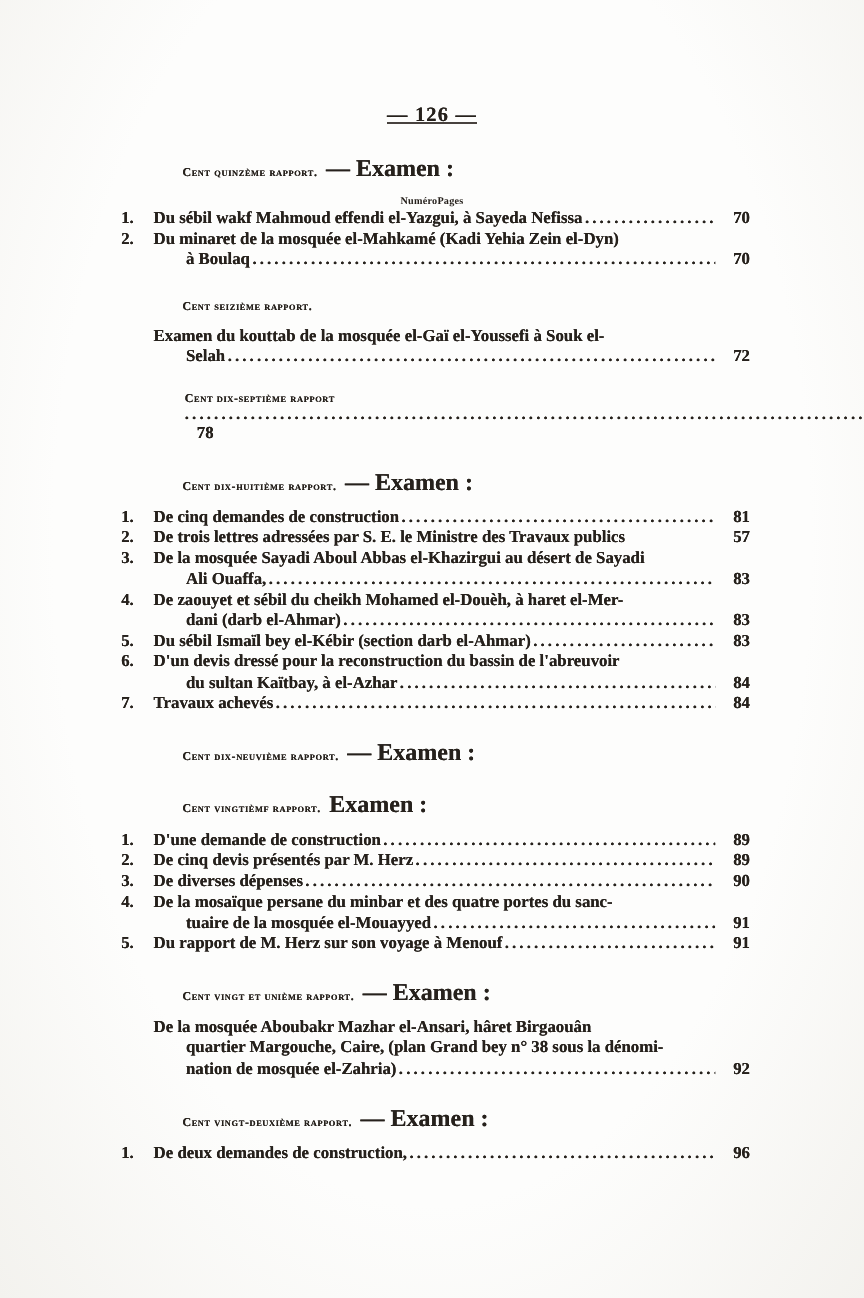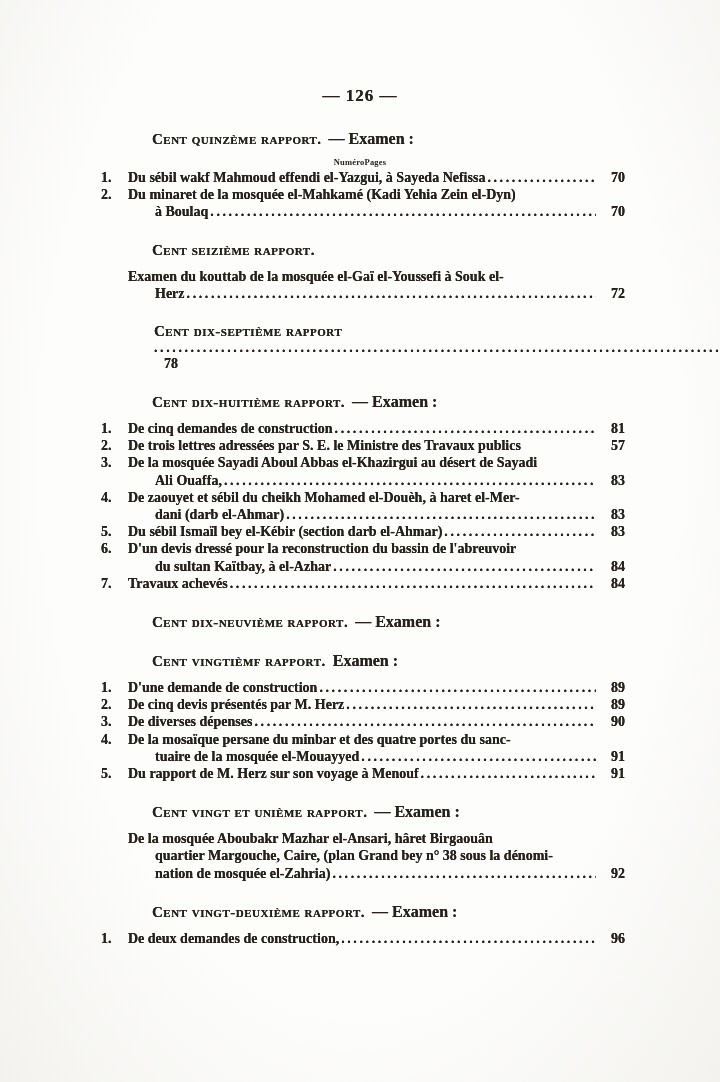--- a/index.html
+++ b/index.html
@@ -22,36 +22,37 @@
     top: 86px;
     width: 530px;
   }
   .folio {
     text-align: center;
     font-size: 17px;
     font-weight: bold;
     letter-spacing: 1px;
     margin-bottom: 24px;
     text-shadow: 0 0 0.4px currentColor;
+    text-decoration: underline;
   }
   .section { margin-top: 21px; }
   .section:first-of-type { margin-top: 0; }
   .heading {
     padding-left: 57px;
     font-weight: bold;
     font-size: 14px;
     margin-bottom: 9px;
     text-shadow: 0 0 0.4px currentColor;
   }
   .smallcaps {
     font-variant: small-caps;
     letter-spacing: 0.5px;
-    font-size: 15px;
-  }
-  .suffix { margin-left: 7px; font-size: 16px; }
+    font-size: 10px;
+  }
+  .suffix { margin-left: 7px; font-size: 20px; }
   .heading-row {
     display: flex;
     align-items: baseline;
     padding-left: 57px;
     font-weight: bold;
     font-size: 14px;
     text-shadow: 0 0 0.4px currentColor;
     flex-direction: column;
   }
   .colheads {
@@ -136,21 +137,21 @@
         </section>
         <section class="section">
           <div class="heading"><span class="smallcaps">Cent seizième rapport.</span></div>
           <div class="entry">
             <span class="num"></span>
             <div class="body">
               <div class="line">
                 <span class="txt">Examen du kouttab de la mosquée el-Gaï el-Youssefi à Souk el-</span>
               </div>
               <div class="line cont">
-                <span class="txt">Herz</span>
+                <span class="txt">Selah</span>
                 <span class="dots"></span>
                 <span class="pagenum">72</span>
               </div>
             </div>
           </div>
         </section>
         <section class="section">
           <div class="heading-row">
             <span class="smallcaps">Cent dix-septième rapport</span>
             <span class="dots"></span>

